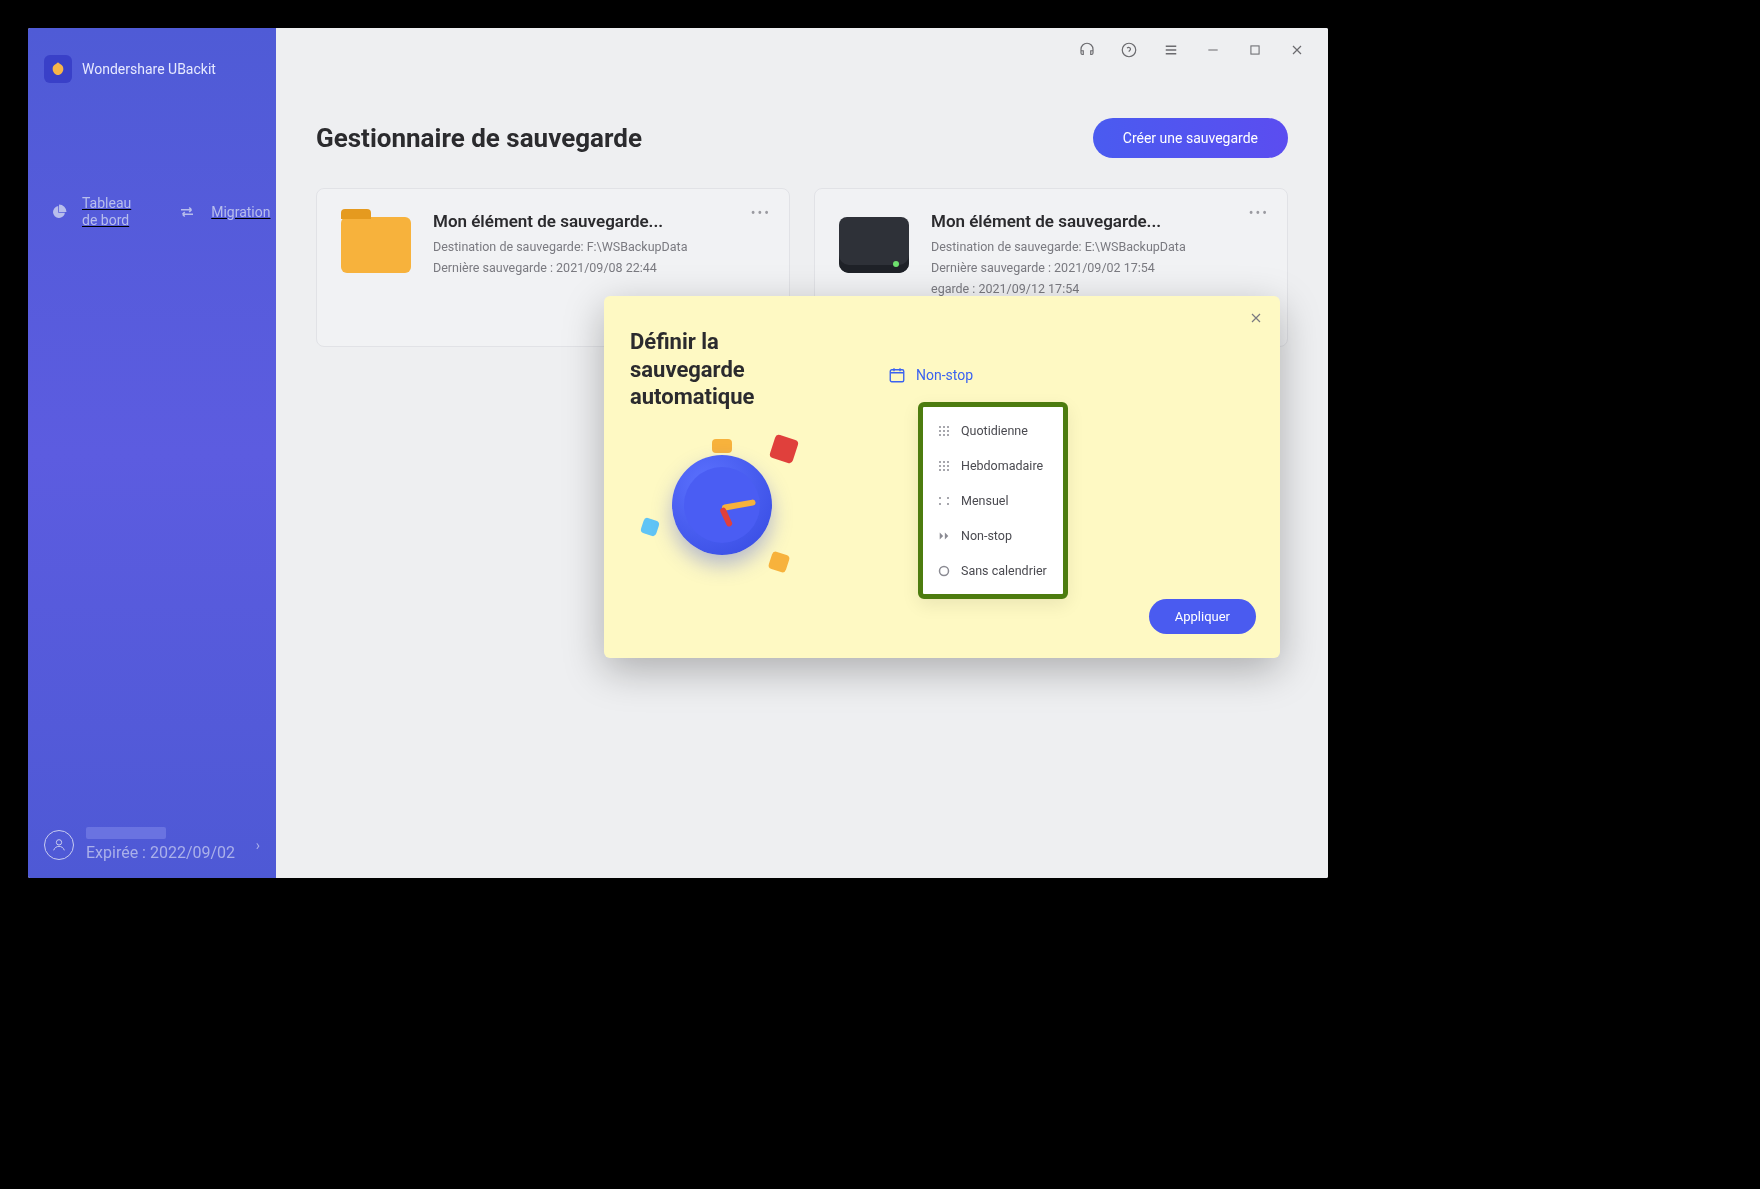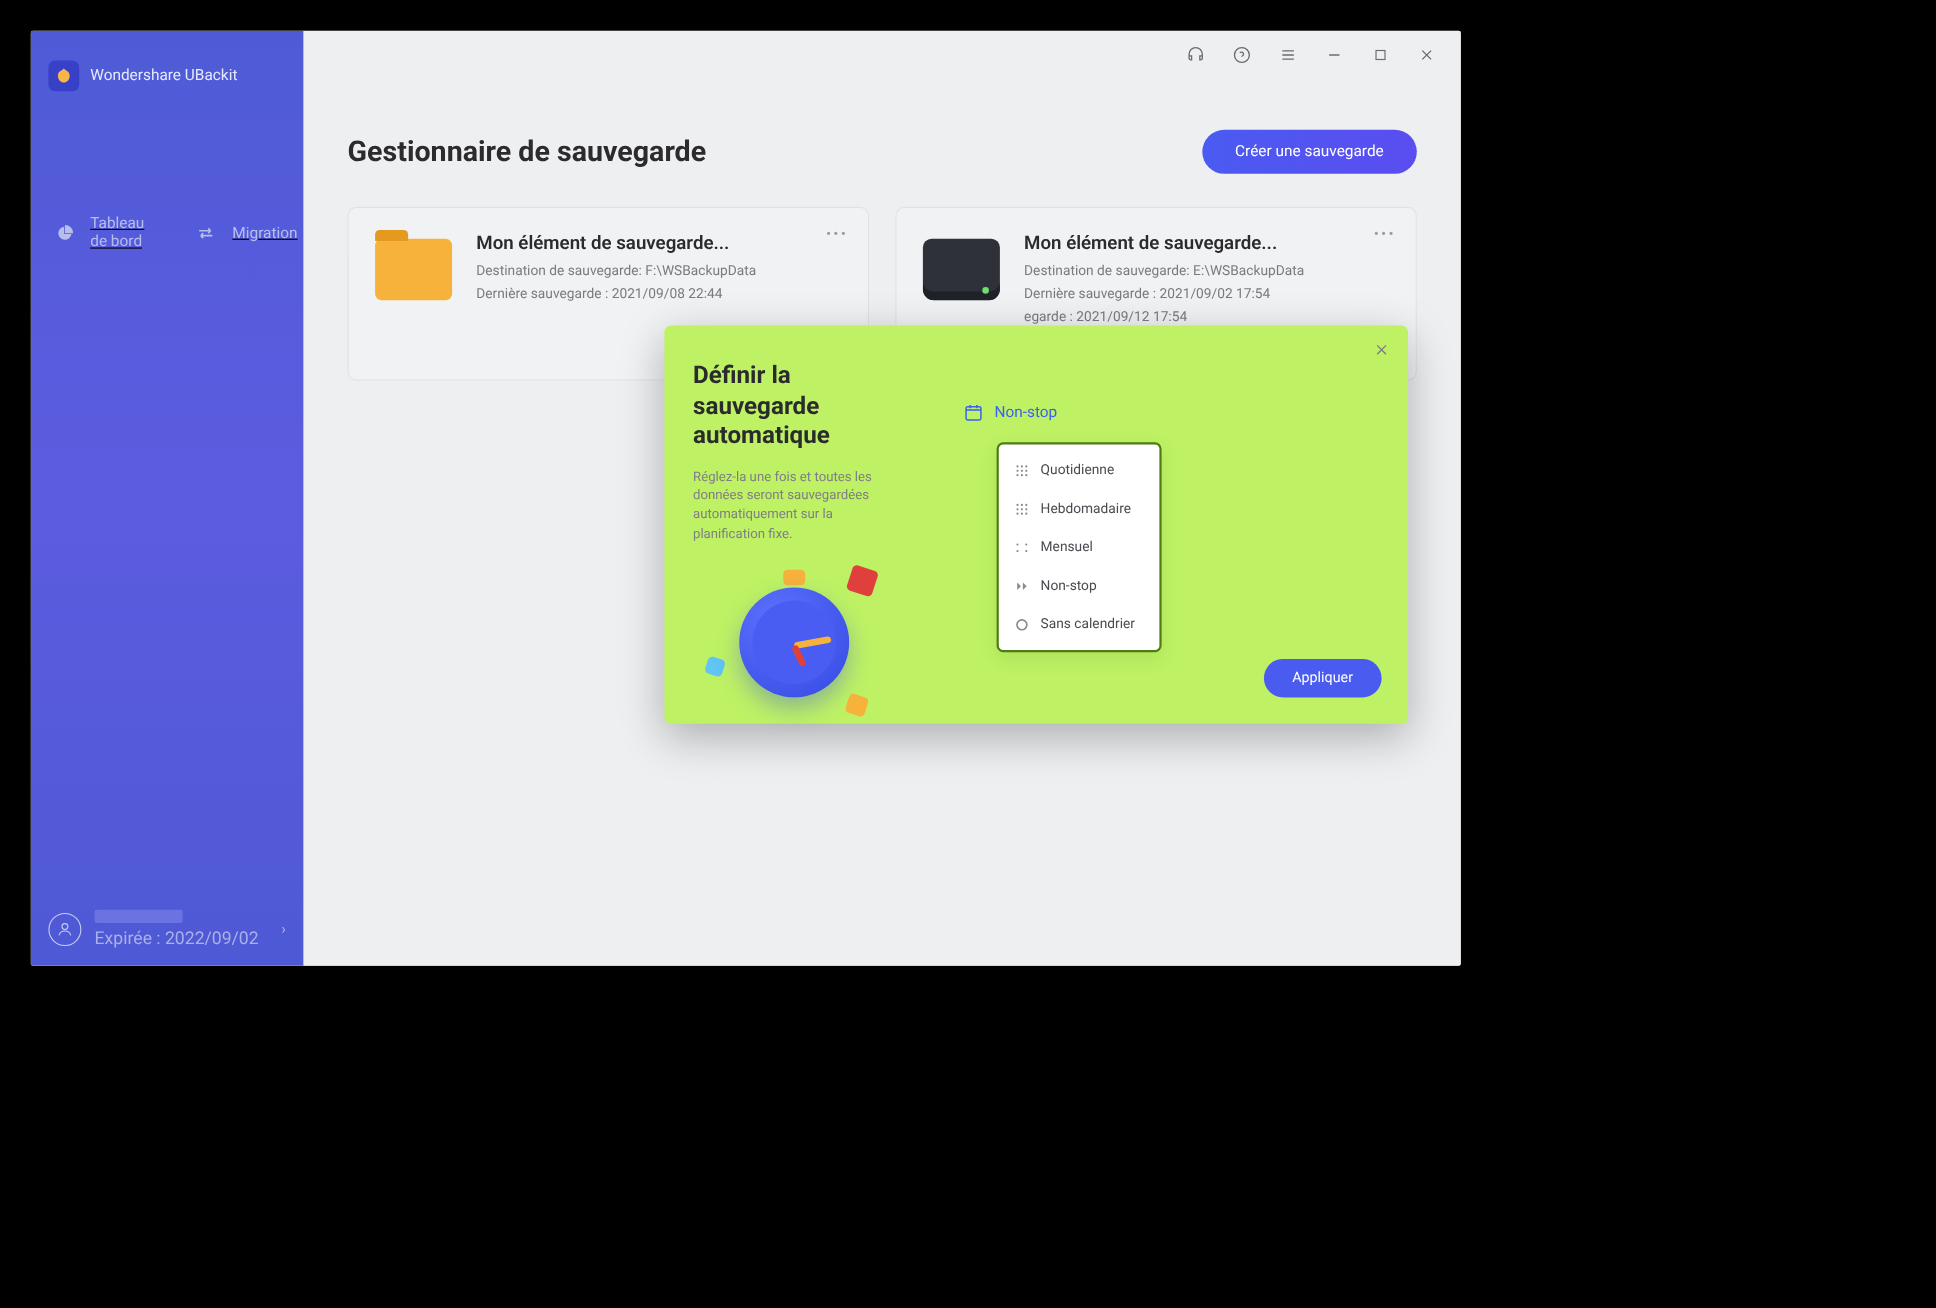--- a/index.html
+++ b/index.html
@@ -35,39 +35,39 @@
 .disk-icon { background: #2e3138; border-radius: 8px 8px 10px 10px; position: relative; box-shadow: inset 0 -8px 0 #1f2228; }
 .disk-icon::after { content: ""; position: absolute; bottom: 6px; right: 10px; width: 6px; height: 6px; border-radius: 50%; background: #6ee06e; }
 .card-body { flex: 1; }
 .card-title { font-size: 17px; font-weight: 600; color: #2b2b2e; margin-bottom: 8px; }
 .card-line { font-size: 12.5px; color: #7a7a80; margin-bottom: 6px; }
 .card-restore { color: #4a5bf0; font-size: 13px; margin-top: 10px; display: inline-block; }
 .card-more { position: absolute; top: 16px; right: 18px; color: #9a9aa0; letter-spacing: 2px; cursor: pointer; font-size: 14px; }
 
 .ghost-text { position: absolute; font-size: 13px; color: #a9a9b0; }
 
-.modal { position: absolute; left: 328px; top: 268px; width: 676px; height: 362px; background: #bef264; border-radius: 6px; box-shadow: 0 12px 40px rgba(0,0,0,0.28); display: flex; overflow: visible; }
+.modal { position: absolute; left: 328px; top: 268px; width: 676px; height: 362px; background: #fef9c3; border-radius: 6px; box-shadow: 0 12px 40px rgba(0,0,0,0.28); display: flex; overflow: visible; gap: 12px; }
 .modal-left { width: 242px; padding: 32px 26px; }
 .modal-title { font-size: 22px; font-weight: 700; color: #2b2b2e; line-height: 1.25; margin-bottom: 14px; }
 .modal-desc { font-size: 12px; color: #7e7e85; line-height: 1.45; margin-bottom: 10px; }
 .illus { width: 180px; height: 150px; position: relative; margin-top: 4px; }
 .clock-body { position: absolute; left: 42px; top: 30px; width: 100px; height: 100px; border-radius: 50%; background: radial-gradient(circle at 35% 30%, #5c72ff, #3448e0); box-shadow: 0 10px 20px rgba(52,72,224,0.35); }
 .clock-face { position: absolute; left: 54px; top: 42px; width: 76px; height: 76px; border-radius: 50%; background: #4a5df3; }
 .clock-btn { position: absolute; left: 82px; top: 14px; width: 20px; height: 14px; background: #f7b23c; border-radius: 4px; }
 .hand1 { position: absolute; left: 92px; top: 80px; width: 34px; height: 6px; background: #f7b23c; border-radius: 3px; transform-origin: left center; transform: rotate(-10deg); }
 .hand2 { position: absolute; left: 92px; top: 80px; width: 20px; height: 6px; background: #e0403c; border-radius: 3px; transform-origin: left center; transform: rotate(65deg); }
 .cube { position: absolute; width: 24px; height: 24px; transform: rotate(18deg); border-radius: 4px; }
 .cube.red { background: #e0403c; right: 14px; top: 12px; }
 .cube.yellow { background: #f7b23c; right: 22px; bottom: 4px; width: 18px; height: 18px; }
 .cube.blue { background: #60c4f5; left: 12px; bottom: 40px; width: 16px; height: 16px; }
 .modal-right { flex: 1; position: relative; padding: 70px 30px 24px 30px; }
 .close-x { position: absolute; top: 14px; right: 16px; color: #7a7a80; font-size: 18px; cursor: pointer; }
 .schedule-selected { display: flex; align-items: center; gap: 10px; color: #3a62f0; font-size: 14px; margin-bottom: 18px; }
 .cal-icon { width: 18px; height: 18px; }
-.dropdown { width: 150px; background: #fff; border: 2px solid #4d7c0f; border-radius: 6px; box-shadow: 0 6px 18px rgba(0,0,0,0.08); padding: 6px 0; margin-left: 30px; }
+.dropdown { width: 150px; background: #fff; border: 5px solid #4d7c0f; border-radius: 6px; box-shadow: 0 6px 18px rgba(0,0,0,0.08); padding: 6px 0; margin-left: 30px; }
 .dd-item { display: flex; align-items: center; gap: 10px; padding: 10px 14px; font-size: 12.5px; color: #4a4a50; cursor: pointer; }
 .dd-icon { width: 14px; height: 14px; display: flex; align-items: center; justify-content: center; color: #8a8a92; }
 .apply-btn { position: absolute; right: 24px; bottom: 24px; background: #4a5bf0; color: #fff; border: none; border-radius: 20px; padding: 10px 26px; font-size: 13px; cursor: pointer; }
 svg { display: block; }
 </style>
 </head>
 <body>
 
 <div class="app-frame">
 
@@ -190,21 +190,20 @@
           </div>
         </div>
       </div>
     </div>
 
     <span class="ghost-text" style="left:780px; top:395px;">atiquement à chaque</span>
 
     <div class="modal">
       <div class="modal-left">
         <div class="modal-title">Définir la sauvegarde automatique</div>
-        <div class="modal-desc">Réglez-la une fois et toutes les données seront sauvegardées automatiquement sur la planification fixe.</div>
         <div class="illus">
           <div class="cube red"></div>
           <div class="cube blue"></div>
           <div class="clock-btn"></div>
           <div class="clock-body"></div>
           <div class="clock-face"></div>
           <div class="hand1"></div>
           <div class="hand2"></div>
           <div class="cube yellow"></div>
         </div>

